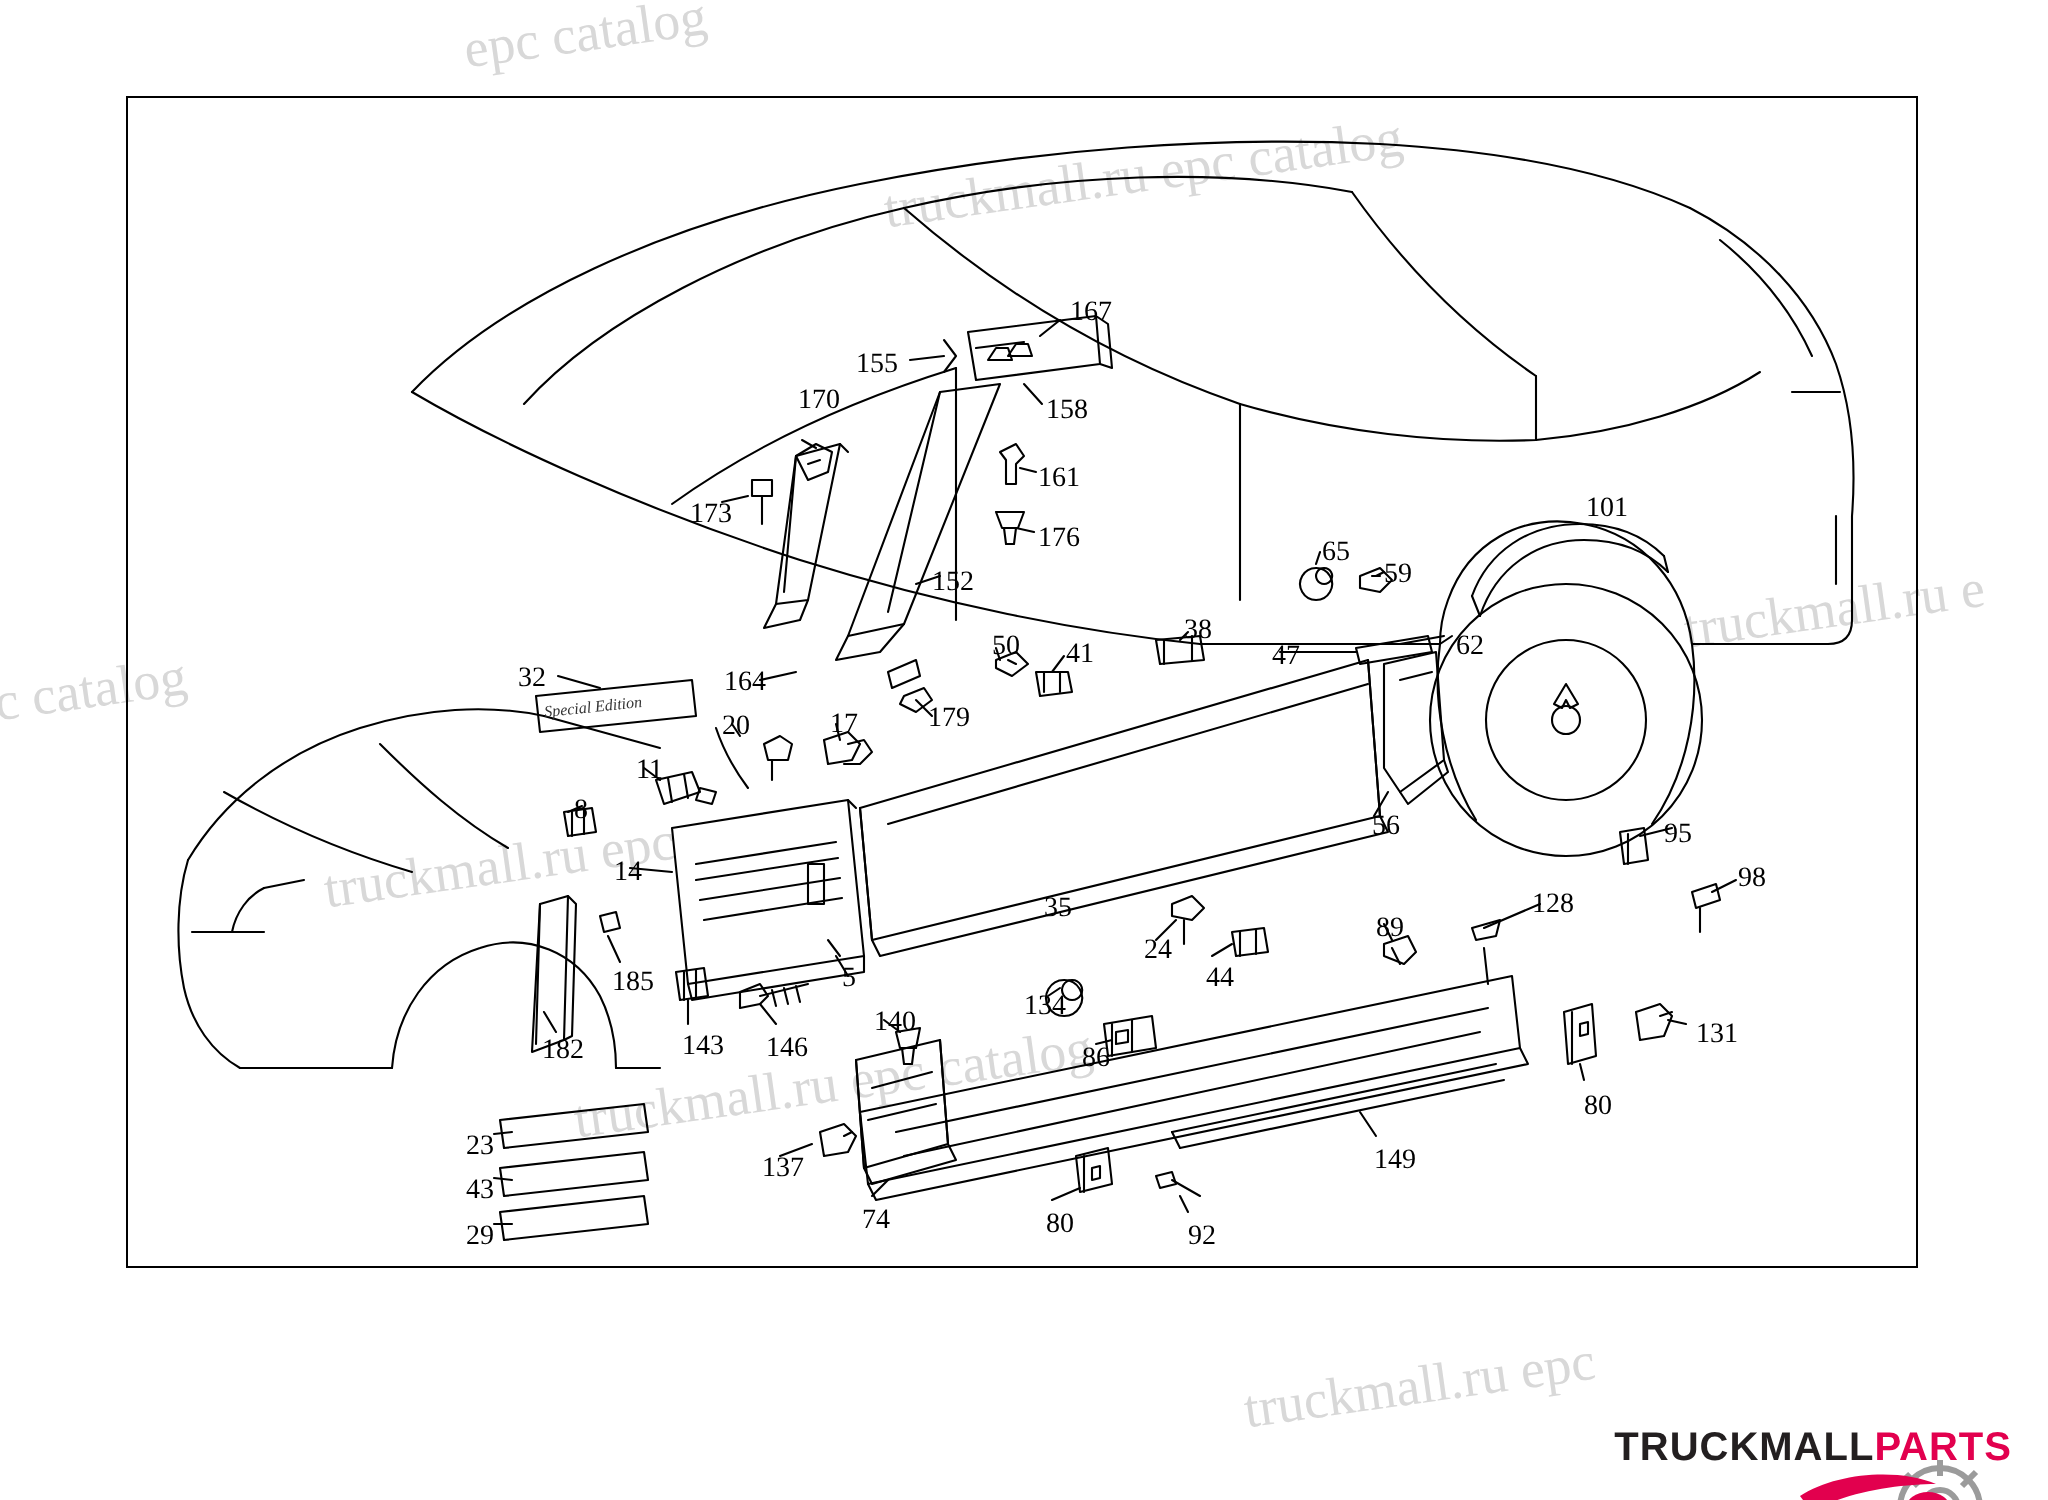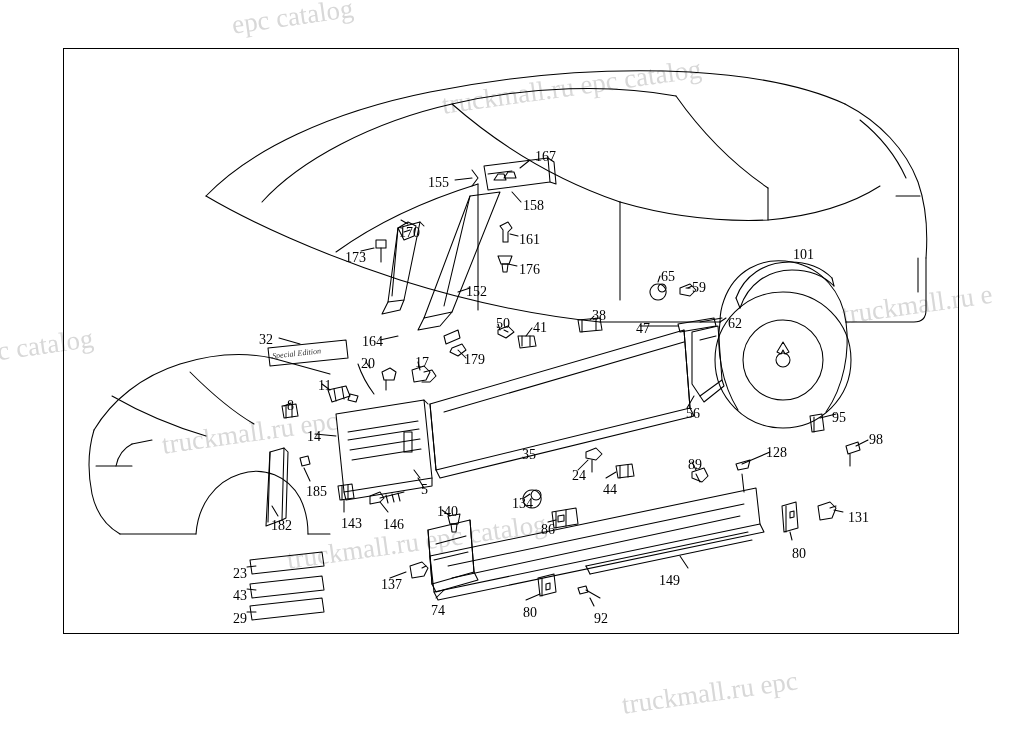--- a/index.html
+++ b/index.html
@@ -391,21 +391,21 @@
       <path d="M279 338 L 300 344"></path>
     </g>
   </svg>
 
   <div class="plate-text" style="left:272px; top:349px; transform:rotate(-6deg);">Special Edition</div>
 
   <div class="labels">
     <div class="lbl" style="left:535px;top:150px;">167</div>
     <div class="lbl" style="left:428px;top:176px;">155</div>
     <div class="lbl" style="left:523px;top:199px;">158</div>
-    <div class="lbl" style="left:399px;top:226px;">170</div>
+    <div class="lbl" style="left:399px;top:194px;">170</div>
     <div class="lbl" style="left:519px;top:233px;">161</div>
     <div class="lbl" style="left:345px;top:251px;">173</div>
     <div class="lbl" style="left:519px;top:263px;">176</div>
     <div class="lbl" style="left:793px;top:248px;">101</div>
     <div class="lbl" style="left:466px;top:285px;">152</div>
     <div class="lbl" style="left:661px;top:270px;">65</div>
     <div class="lbl" style="left:692px;top:281px;">59</div>
     <div class="lbl" style="left:592px;top:309px;">38</div>
     <div class="lbl" style="left:636px;top:322px;">47</div>
     <div class="lbl" style="left:728px;top:317px;">62</div>
@@ -432,22 +432,38 @@
     <div class="lbl" style="left:437px;top:505px;">140</div>
     <div class="lbl" style="left:512px;top:497px;">134</div>
     <div class="lbl" style="left:848px;top:511px;">131</div>
     <div class="lbl" style="left:271px;top:519px;">182</div>
     <div class="lbl" style="left:341px;top:517px;text-align:right;">143</div>
     <div class="lbl" style="left:383px;top:518px;">146</div>
     <div class="lbl" style="left:541px;top:523px;">86</div>
     <div class="lbl" style="left:792px;top:547px;">80</div>
     <div class="lbl" style="left:233px;top:567px;">23</div>
     <div class="lbl" style="left:381px;top:578px;">137</div>
-    <div class="lbl" style="left:659px;top:574px;font-family:Liberation Serif, serif;">149</div>
+    <div class="lbl" style="left:687px;top:574px;font-family:Liberation Serif, serif;">149</div>
     <div class="lbl" style="left:233px;top:589px;">43</div>
     <div class="lbl" style="left:431px;top:604px;">74</div>
     <div class="lbl" style="left:523px;top:606px;">80</div>
     <div class="lbl" style="left:594px;top:612px;">92</div>
     <div class="lbl" style="left:233px;top:612px;">29</div>
   </div>
 
+  <div class="logo">
+    <div class="logo-text"><span>TRUCKMALL</span><span class="accent">PARTS</span></div>
+    <svg class="logo-mark" viewBox="0 0 110 56" xmlns="http://www.w3.org/2000/svg">
+      <g fill="none" stroke="#9b9b9b" stroke-width="3">
+        <circle cx="78" cy="26" r="20"></circle>
+        <circle cx="78" cy="26" r="9"></circle>
+        <path d="M78 2 v8 M78 42 v8 M54 26 h8 M94 26 h10 M61 9 l6 6 M89 37 l7 7 M61 43 l6 -6 M89 15 l7 -7"></path>
+      </g>
+      <g fill="#e2004e">
+        <path d="M8 20 C 26 8, 58 6, 76 14 C 58 14, 30 18, 14 28 Z"></path>
+        <path d="M18 34 C 34 24, 62 22, 78 28 C 60 28, 38 32, 24 40 Z"></path>
+        <ellipse cx="72" cy="26" rx="11" ry="8"></ellipse>
+      </g>
+      <ellipse cx="72" cy="26" rx="5" ry="3.5" fill="#ffffff"></ellipse>
+    </svg>
+  </div>
 
 </div>
 
 </body></html>

